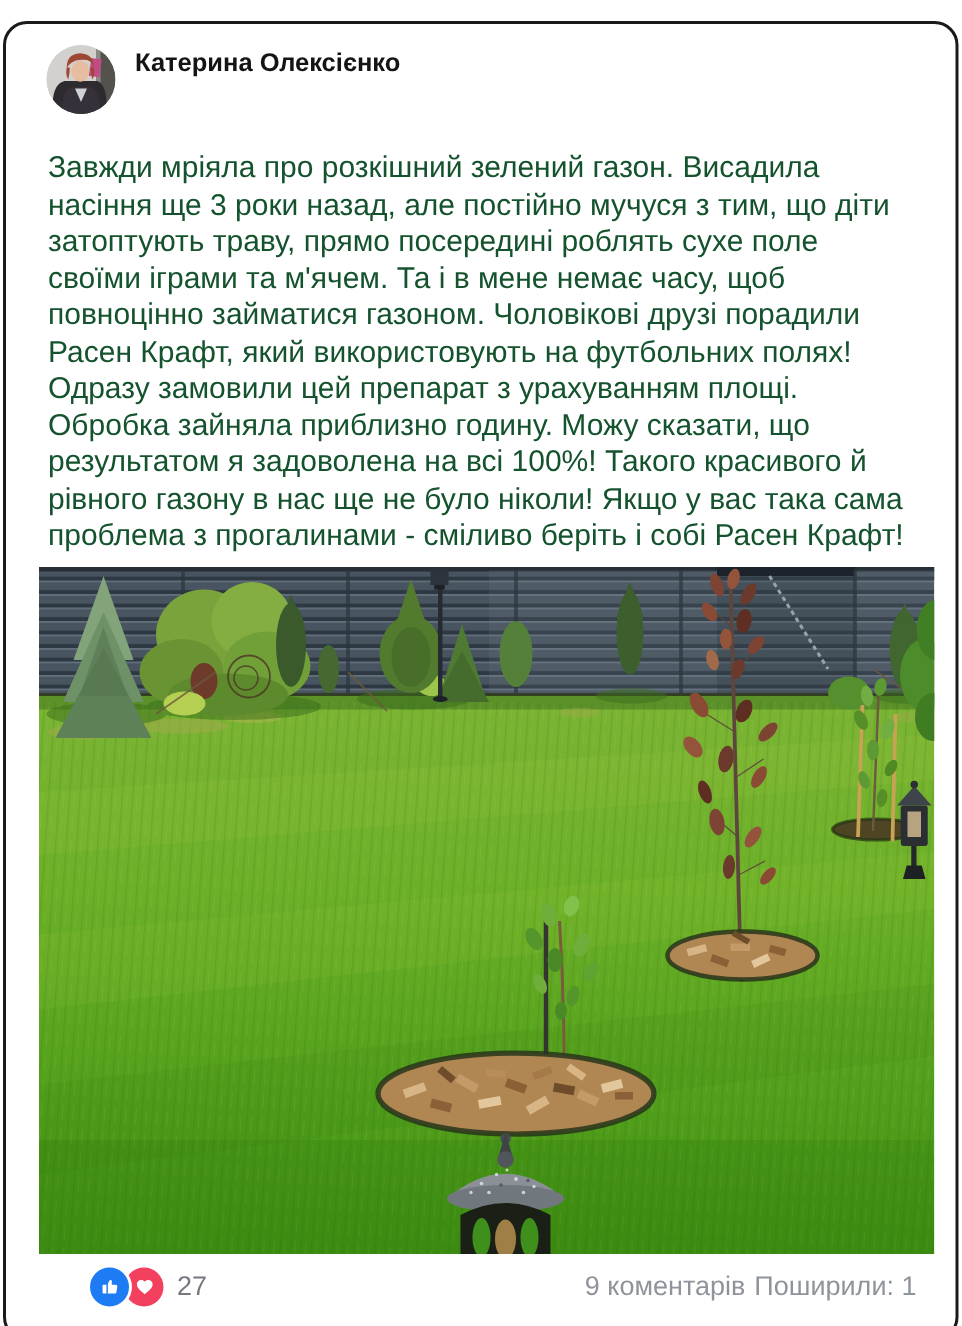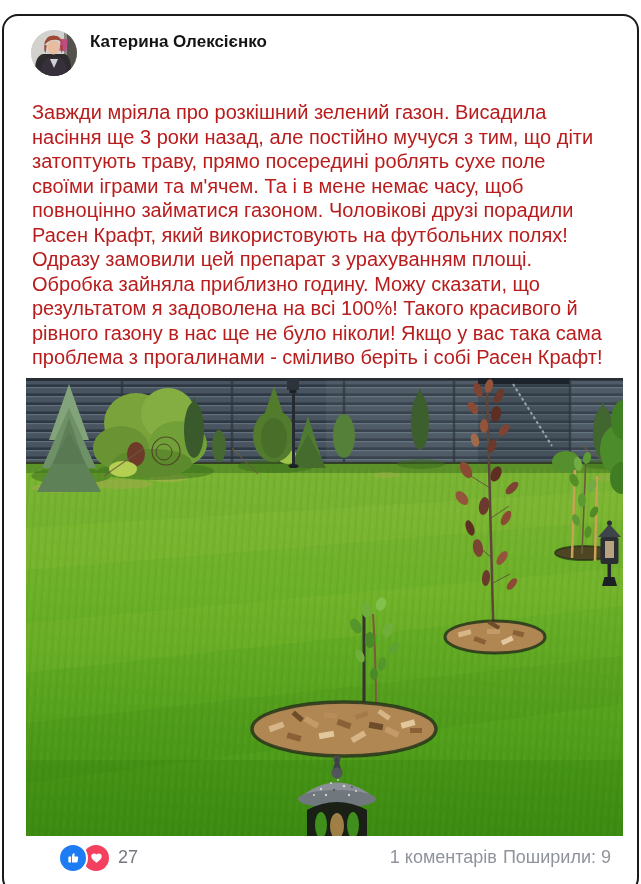--- a/index.html
+++ b/index.html
@@ -7,21 +7,21 @@
   .card{position:absolute;left:2px;top:14px;width:637px;height:880px;box-sizing:border-box;
         border:2px solid #1a1a1a;border-radius:16px;background:#fff;overflow:hidden;}
   
   .header{display:flex;gap:13px;padding:14px 26px 0 27px;align-items:flex-start;}
   .avatar{width:46px;height:46px;border-radius:50%;overflow:hidden;flex:0 0 46px;background:#d6d5d1;}
   .hmeta{display:flex;flex-direction:column;}
   .author{font-size:17px;font-weight:bold;color:#141414;line-height:22px;padding-top:1px;}
   .meta{display:flex;align-items:center;gap:4px;font-size:15px;color:#8a8d91;margin-top:2px;}
   .globe{width:14px;height:14px;display:inline-block;}
   
-  .post-text{margin:24px 26px 0 28px;font-size:20px;line-height:24.5px;color:#b91c1c;white-space:pre-line;}
+  .post-text{margin:24px 26px 0 28px;font-size:20px;line-height:24.5px;color:#14532d;white-space:pre-line;}
   
   .photo{margin:8px 22px 0 22px;width:597px;height:458px;overflow:hidden;cursor:pointer;}
   .photo svg{display:block;}
   
   .footer{display:flex;justify-content:space-between;align-items:center;padding:9px 26px 0 28px;margin-left:28px;}
   .reactions{display:flex;align-items:center;}
   .r-icon{width:26px;height:26px;border-radius:50%;display:flex;align-items:center;justify-content:center;box-shadow:0 0 0 2px #fff;}
   .r-like{background:#1d7bf3;z-index:2;}
   .r-love{background:#f3405f;margin-left:-3px;z-index:1;}
   .r-count{margin-left:9px;font-size:18px;color:#75797f;}
@@ -314,18 +314,18 @@
         </svg>
       </span>
       <span class="r-icon r-love">
         <svg width="15" height="15" viewBox="0 0 16 16">
           <path fill="#fff" d="M8 13.6C4.6 11.1 2.4 9 2.4 6.6c0-1.7 1.4-3 3.1-3 1 0 1.9.47 2.5 1.23C8.6 4.07 9.5 3.6 10.5 3.6c1.7 0 3.1 1.3 3.1 3 0 2.4-2.2 4.5-5.6 7z"></path>
         </svg>
       </span>
       <span class="r-count">27</span>
     </div>
     <div class="fstats">
-      <span>1 коментарів</span>
-      <span>Поширили: 9</span>
+      <span>9 коментарів</span>
+      <span>Поширили: 1</span>
     </div>
   </div>
 
 </div>
 
 </body></html>

